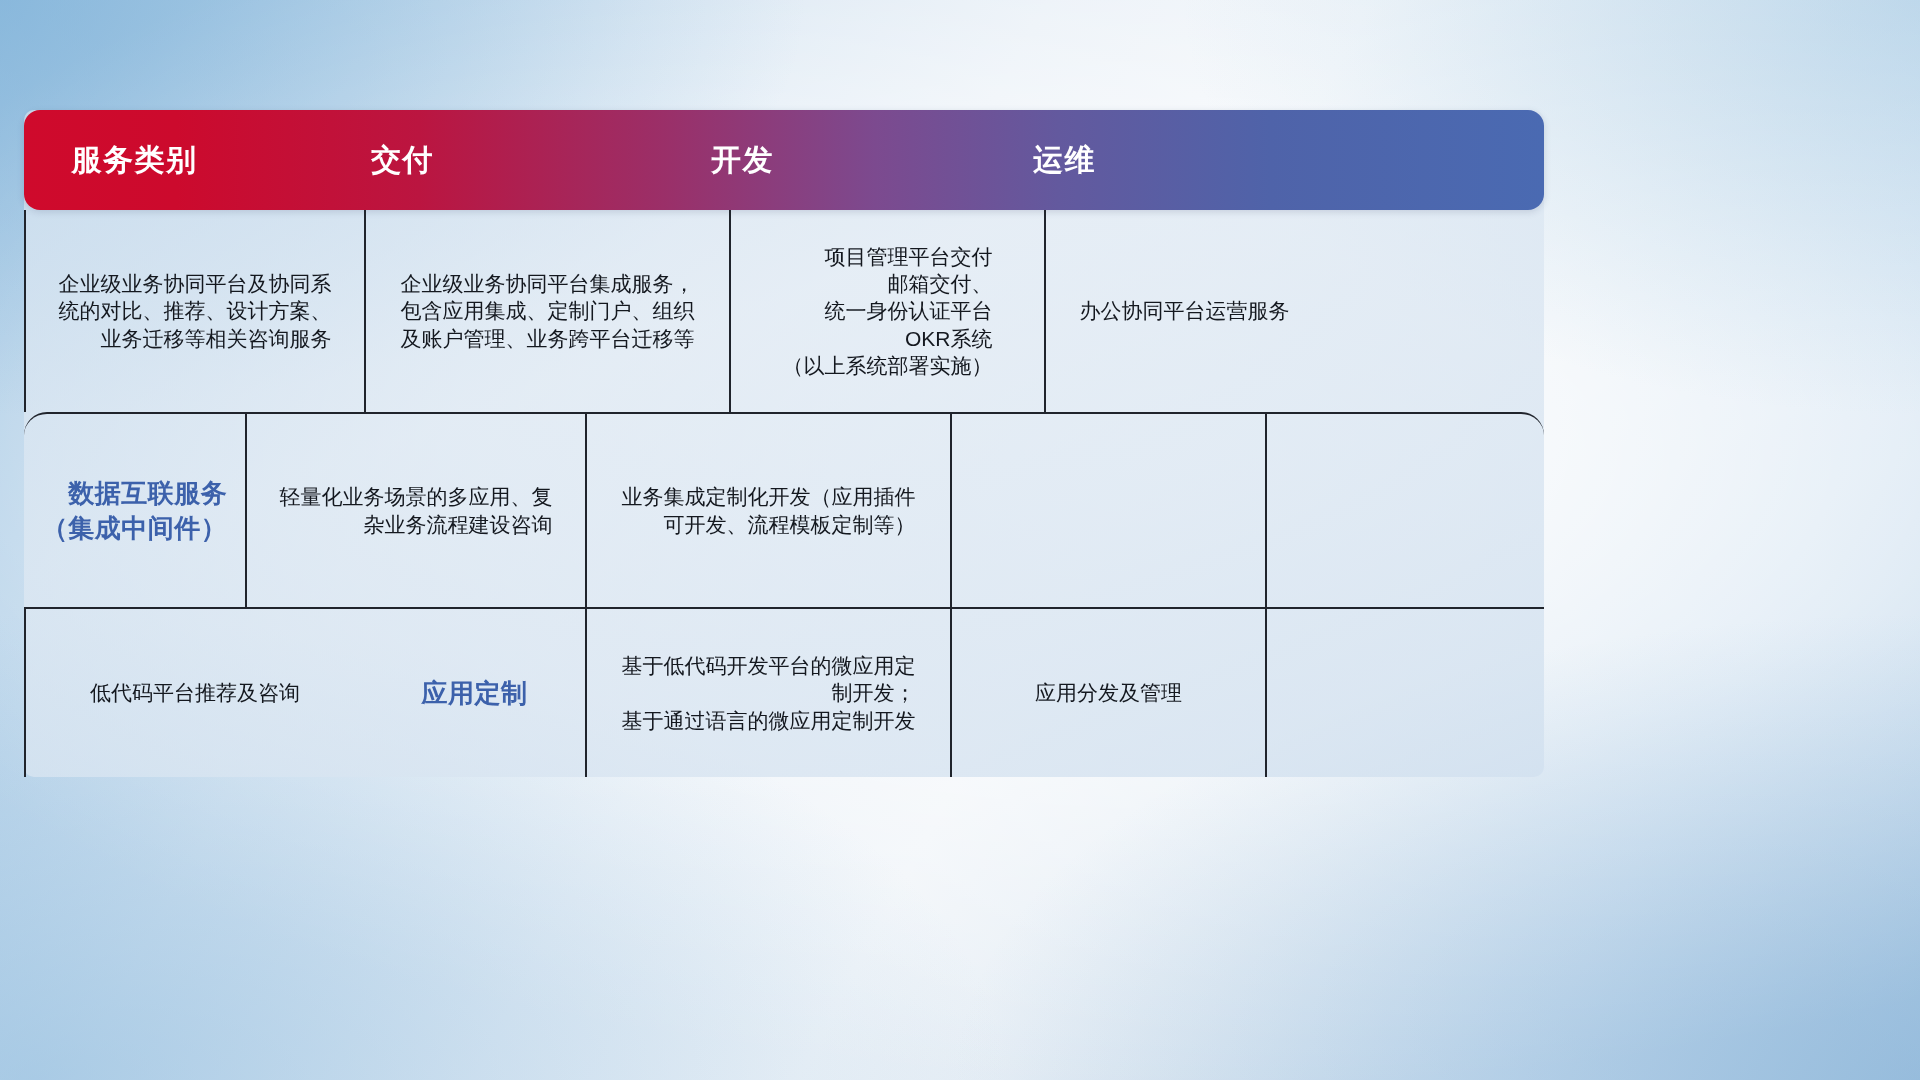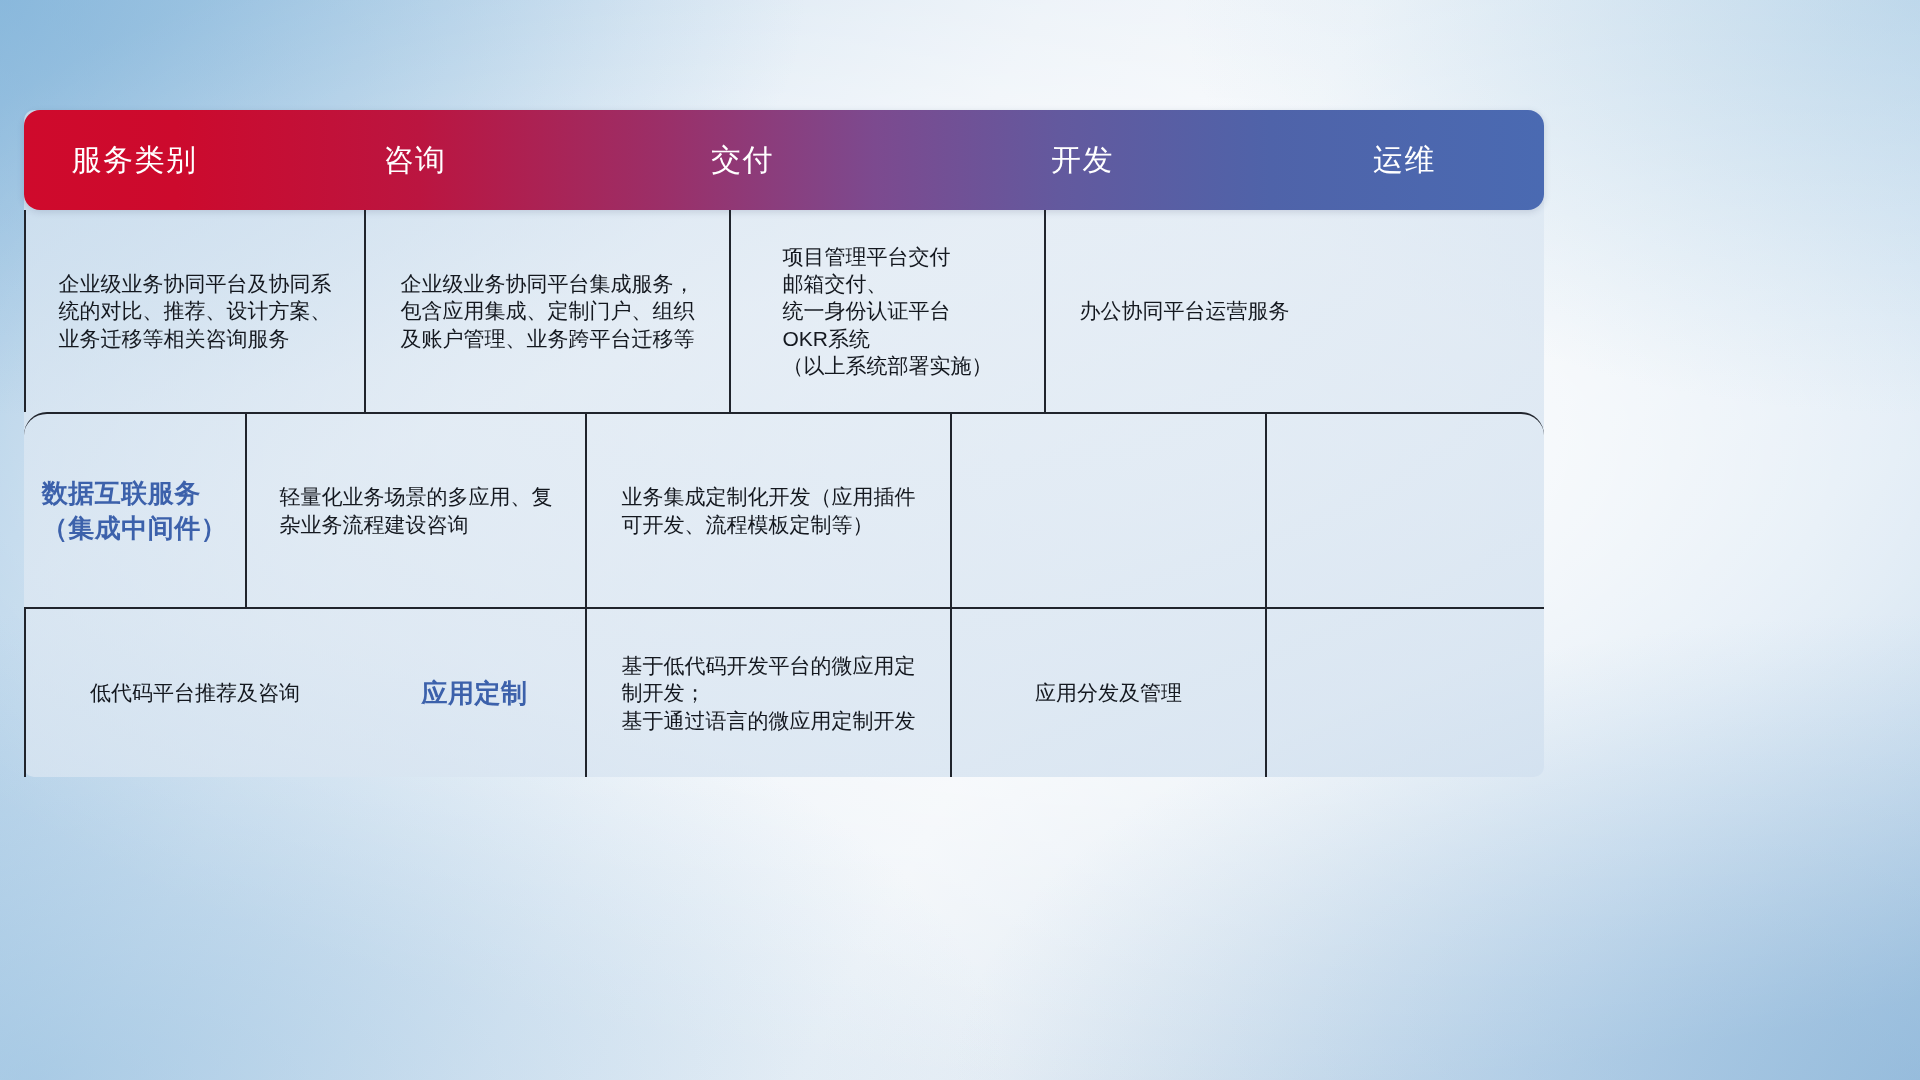--- a/index.html
+++ b/index.html
@@ -74,21 +74,21 @@
         #4f63a9 82%,
         #4a6ab2 100%);
     display: flex;
     align-items: center;
     box-shadow: 0 2px 7px rgba(60,70,110,0.18);
     overflow: hidden;
   }
   .th {
     color: #ffffff;
     font-size: 30px;
-    font-weight: 400;
+    font-weight: 700;
     text-align: center;
     letter-spacing: 1.5px;
     line-height: 1;
   }
 
   
   .tbody {
     position: absolute;
     left: 0;
     top: 100px;
@@ -105,21 +105,21 @@
   .trow.r2 { height: 195px; border-radius: 23px; }
   .trow.r3 { height: 170px; }
 
   .trow.r2, .trow.r3 { border-top: 2px solid #20242c; }
 
   .cell {
     box-sizing: border-box;
     display: flex;
     align-items: center;
     justify-content: center;
-    text-align: left;
+    text-align: right;
     padding: 4px 10px;
     color: #14181f;
     font-size: 21px;
     line-height: 1.30;
     white-space: pre-line;
   }
   .cell.sep { border-left: 2px solid #20242c; }
 
   .cell.rowlabel {
     color: #3c61ab;
@@ -132,21 +132,20 @@
 </style>
 </head>
 <body>
 
 <div id="stage">
 
   <div id="panel">
 
     <div class="thead">
       <div class="th" style="width:221px">服务类别</div>
-      <div class="th" style="width:340px">咨询</div>
       <div class="th" style="width:315px">交付</div>
       <div class="th" style="width:365px">开发</div>
       <div class="th" style="width:279px">运维</div>
     </div>
 
     <div class="tbody">
 
       <div class="trow r1">
         <div class="cell sep" style="width:340px">企业级业务协同平台及协同系
 统的对比、推荐、设计方案、

